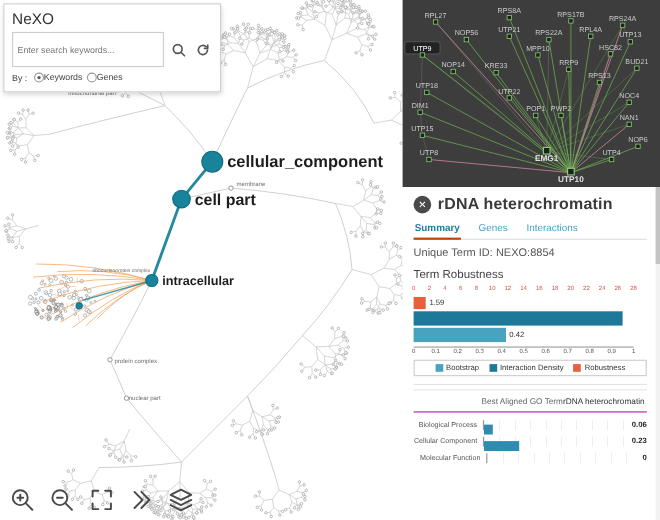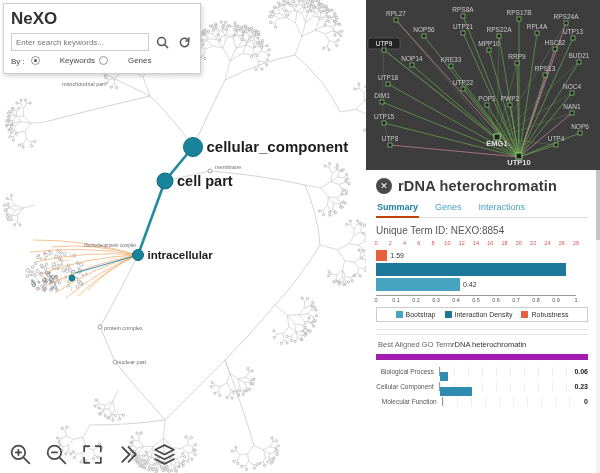--- a/index.html
+++ b/index.html
@@ -5,27 +5,27 @@
 *{margin:0;padding:0;box-sizing:border-box}
 html,body{background:#9a9a9a}
 .app{position:relative;width:600px;height:473px;background:#fff;overflow:hidden;font-family:"Liberation Sans",sans-serif}
 
 
 #tree-panel{position:absolute;left:0;top:0;width:366px;height:473px;background:#fff}
 #tree-svg{position:absolute;left:0;top:0;width:366px;height:473px}
 
 
 #search-card{position:absolute;top:3px;left:3px;width:198px;background:#fff;border:1px solid #cfcfcf;box-shadow:1px 2px 5px rgba(0,0,0,.18);padding:5px 7px 6px;z-index:6}
-.sp-title{font-size:17px;font-weight:bold;color:#333;margin-bottom:4px}
+.sp-title{font-size:14px;font-weight:normal;color:#333;margin-bottom:4px}
 .sp-row{display:flex;align-items:center;gap:4px}
-#search-input{flex:1;min-width:0;height:18px;border:1px solid #ccc;font-size:8px;padding:0 4px;color:#333;outline:none}
+#search-input{flex:1;min-width:0;height:32px;border:1px solid #ccc;font-size:8px;padding:0 4px;color:#333;outline:none}
 .icon-btn{background:none;border:none;width:18px;height:18px;display:flex;align-items:center;justify-content:center;cursor:pointer;padding:0}
 .icon-btn svg{width:13px;height:13px;stroke:#555;fill:none;stroke-width:1.6;stroke-linecap:round;stroke-linejoin:round}
 .by-row{margin-top:5px;font-size:8px;color:#444;gap:6px}
-.radio-opt{display:inline-flex;align-items:center;gap:20px;margin-right:4px;cursor:pointer}
+.radio-opt{display:inline-flex;align-items:center;gap:0;margin-right:4px;cursor:pointer}
 .radio-circle{width:9px;height:9px;border:1px solid #999;border-radius:50%;display:inline-block;position:relative;background:#fff}
 .radio-circle.sel::after{content:"";position:absolute;inset:2px;background:#555;border-radius:50%}
 
 
 #zoom-toolbar{position:absolute;left:8px;bottom:6px;display:flex;gap:11px;z-index:6}
 .tool-btn{background:none;border:none;padding:0;cursor:pointer;width:25px;height:25px}
 .tool-btn svg{width:25px;height:25px;stroke:#4a4a4a;fill:none;stroke-width:1.7;stroke-linecap:round;stroke-linejoin:round}
 
 
 #network-panel{position:absolute;left:366px;top:0;width:234px;height:170px;background:#3d3d3d}
@@ -52,21 +52,21 @@
 .t-val{font-size:7px;color:#333;margin-left:3px}
 .t-axis-bottom{position:relative;border-top:1px solid #999;height:9px;margin-top:4px}
 .t-axis-bottom span{position:absolute;top:1px;transform:translateX(-50%);font-size:5.5px;color:#555}
 .t-caption{text-align:center;font-size:7.5px;color:#333;margin-top:1px}
 .t-legend{display:flex;justify-content:center;gap:9px;border:1px solid #ccc;padding:3px 4px;margin-top:3px;align-items:center}
 .t-legend .li{display:flex;align-items:center;gap:3px;font-size:7px;color:#333}
 .t-legend .sq{width:7px;height:7px;display:inline-block}
 
 
 #go-rows{margin-top:4px;border-top:1px solid #e3e3e3}
-.go-row{display:flex;justify-content:flex-start;padding:5px 2px;border-bottom:6px solid #a21caf;font-size:7.5px}
+.go-row{display:flex;justify-content:flex-end;padding:5px 2px;border-bottom:1px solid #a21caf;font-size:7.5px}
 .go-row .k{color:#666}
 .go-row .v{color:#333}
 #go-chart{margin-top:7px}
 .g-row{display:flex;align-items:center;margin-bottom:6px}
 .g-label{width:66px;text-align:right;font-size:6.5px;color:#555;padding-right:5px}
 .g-area{width:140px;position:relative;height:9px;border-left:1px solid #999;background-image:repeating-linear-gradient(to right,#eee 0,#eee 1px,transparent 1px,transparent 14px)}
 .g-bar{height:9px}
 .g-val{font-size:7px;font-weight:bold;color:#222;margin-left:3px}
 #dp-scroll{position:absolute;right:0;top:0;width:4px;height:303px;background:#f2f2f2}
 #dp-scroll .thumb{width:4px;height:70px;background:#c4c4c4}
@@ -1873,20 +1873,21 @@
     <div class="dp-header">
       <span id="close-btn">✕</span>
       <span class="dp-title">rDNA heterochromatin</span>
     </div>
     <div id="tabs">
         <div class="tab active">Summary</div>
         <div class="tab">Genes</div>
         <div class="tab">Interactions</div>
       </div>
     <div class="unique-term">Unique Term ID: NEXO:8854</div>
+    <div class="sec-title">Term Robustness</div>
     <div id="term-chart">
         <div class="t-axis-top">
           <span style="left: 0px;">0</span>
           <span style="left: 14.2857px;">2</span>
           <span style="left: 28.5714px;">4</span>
           <span style="left: 42.8571px;">6</span>
           <span style="left: 57.1429px;">8</span>
           <span style="left: 71.4286px;">10</span>
           <span style="left: 85.7143px;">12</span>
           <span style="left: 100px;">14</span>

